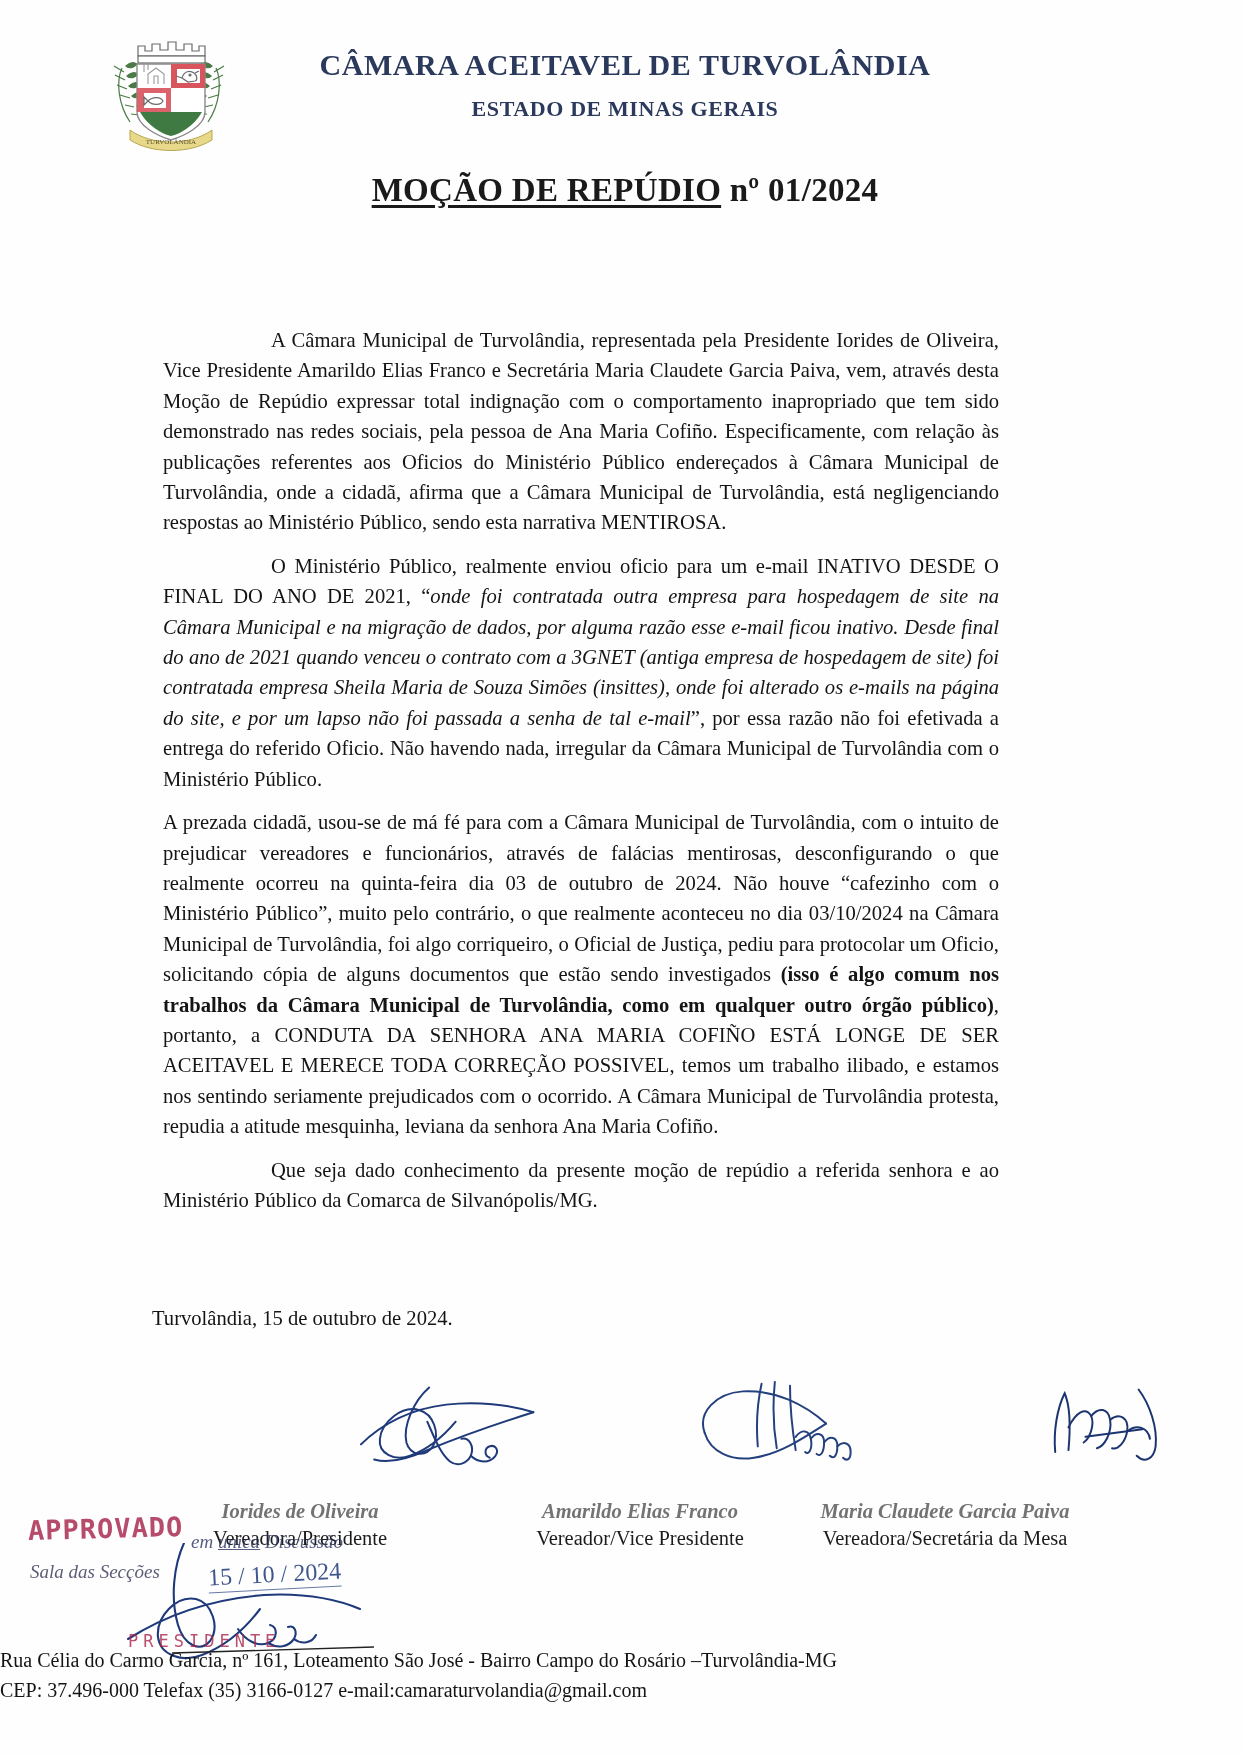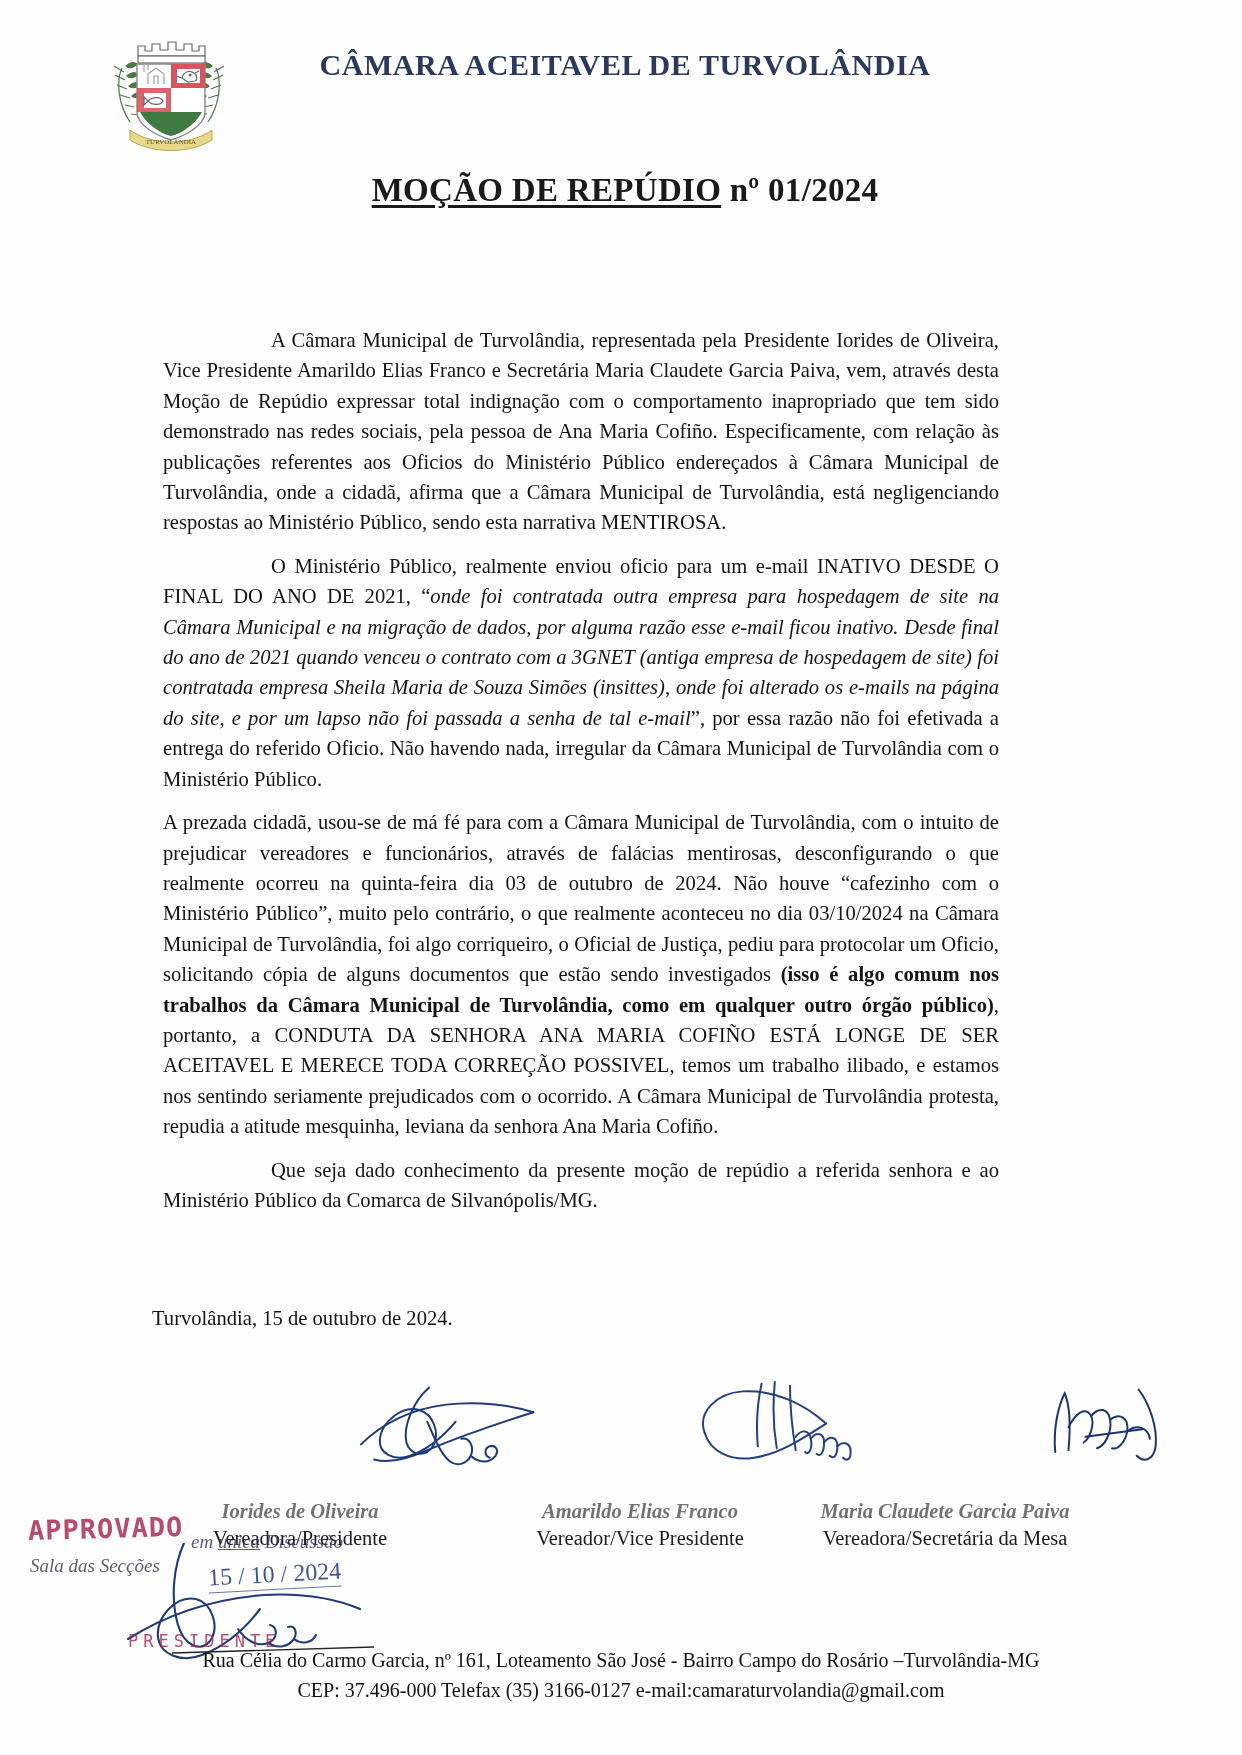--- a/index.html
+++ b/index.html
@@ -169,21 +169,21 @@
     font-style: italic;
     font-size: 19px;
     color: #2b3560;
     opacity: 0.8;
     white-space: nowrap;
   }
   .stamp-hand-1 u { text-decoration: underline; }
   .stamp-hand-2 {
     position: absolute;
     left: 2px;
-    top: 42px;
+    top: 48px;
     font-family: "Liberation Serif", serif;
     font-style: italic;
     font-size: 19px;
     color: #2e2e4e;
     opacity: 0.78;
     white-space: nowrap;
   }
   .stamp-date {
     position: absolute;
     left: 180px;
@@ -214,21 +214,21 @@
     width: 300px;
     height: 130px;
   }
 
   
   .footer {
     position: absolute;
     top: 1645px;
     left: 0;
     width: 1242px;
-    text-align: center;
+    text-align: left;
     font-size: 20px;
     color: #141414;
     line-height: 30px;
   }
 </style>
 </head>
 <body>
 
 <div id="page">
 
@@ -286,20 +286,21 @@
       </g>
 
       <path d="M36 86 C44 100 58 108 67 110 C76 108 90 100 98 86 Z" fill="#3f7a43"></path>
 
       <path d="M26 104 C48 120 86 120 108 104 L108 114 C86 128 48 128 26 114 Z" fill="#e8d98a" stroke="#b8a752" stroke-width="1"></path>
       <text x="67" y="118" font-size="7" text-anchor="middle" fill="#5c5228" font-family="Liberation Serif, serif">TURVOLÂNDIA</text>
     </svg>
 
     <div class="header-text">
       <div class="org-title">CÂMARA ACEITAVEL DE TURVOLÂNDIA</div>
+      <div class="org-subtitle">ESTADO DE MINAS GERAIS</div>
     </div>
   </div>
 
   <div class="doc-title">
     <span class="u">MOÇÃO DE REPÚDIO</span><span> nº 01/2024</span>
   </div>
 
   <div class="body-text">
 
     <p class="indent">

